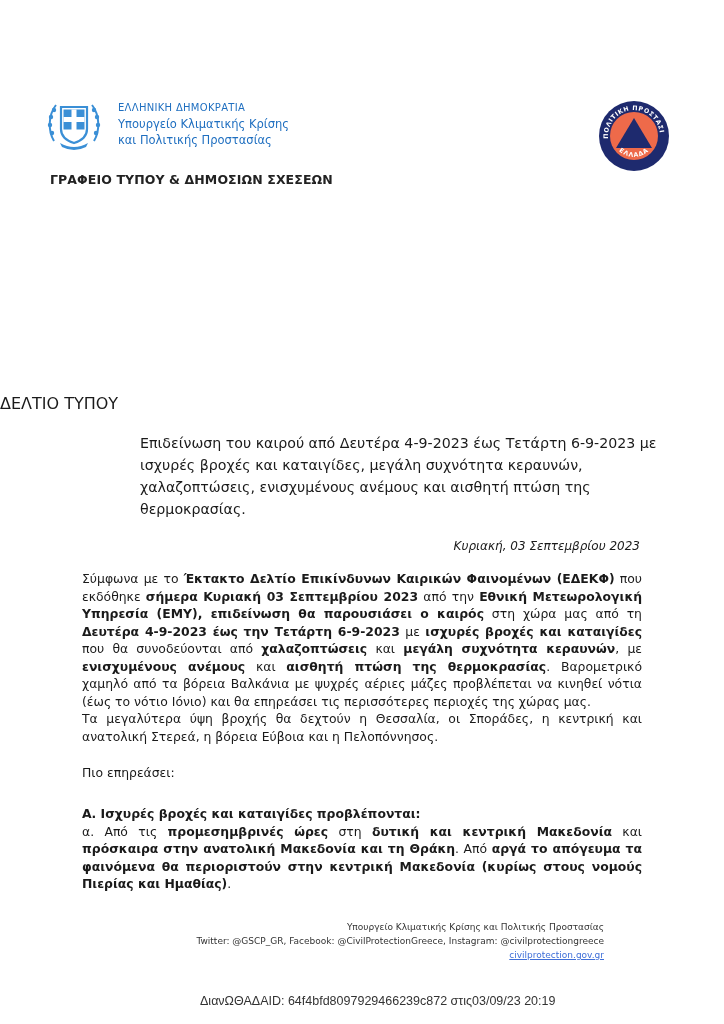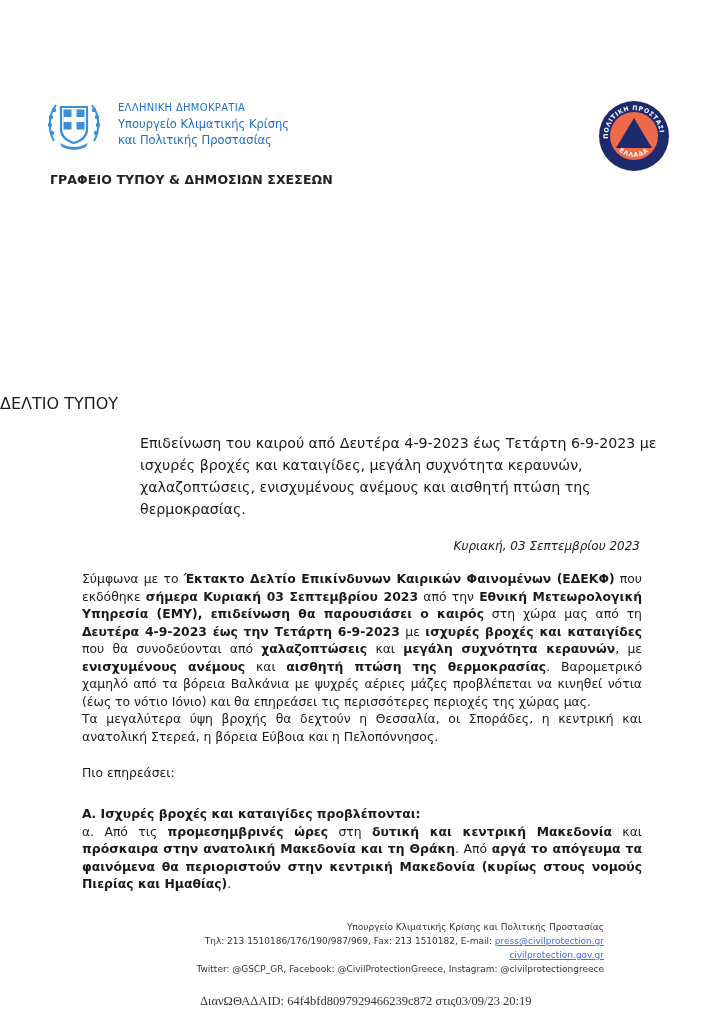--- a/index.html
+++ b/index.html
@@ -26,21 +26,21 @@
   .body { left: 82px; width: 560px; font-size: 12.4px; line-height: 17.5px; text-align: justify; }
   .p1 { top: 570px; }
   .p2 { top: 710px; font-weight: normal; }
   .p3 { top: 764px; }
   .p4 { top: 799px; margin-top: 6px; }
   b { font-weight: bold; }
 
   
   .footer { left: 120px; width: 484px; top: 920px; text-align: right; font-size: 9px; line-height: 14px; color: #333; }
   .footer a { color: #3f6fd8; text-decoration: underline; }
-  .stamp { left: 200px; width: 400px; top: 994px; font-family: Liberation Serif, serif; font-size: 12.5px; color: #333; white-space: nowrap; }
+  .stamp { left: 200px; width: 400px; top: 994px; font-family: Liberation Sans, sans-serif; font-size: 12.5px; color: #333; white-space: nowrap; }
 </style>
 </head>
 <body>
 
 <div class="abs gov-logo">
   <svg width="56" height="58" viewBox="0 0 56 58">
     <g fill="none" stroke="#3a8fd6" stroke-width="2">
       <path d="M8 46 C2 36, 2 20, 10 10"></path>
       <path d="M48 46 C54 36, 54 20, 46 10"></path>
     </g>
@@ -93,19 +93,16 @@
 <div class="abs body p1"><span>Σύμφωνα με το </span><b>Έκτακτο Δελτίο Επικίνδυνων Καιρικών Φαινομένων (ΕΔΕΚΦ)</b><span> που εκδόθηκε </span><b>σήμερα Κυριακή 03 Σεπτεμβρίου 2023</b><span> από την </span><b>Εθνική Μετεωρολογική Υπηρεσία (ΕΜΥ), επιδείνωση θα παρουσιάσει ο καιρός</b><span> στη χώρα μας από τη </span><b>Δευτέρα 4-9-2023 έως την Τετάρτη 6-9-2023</b><span> με </span><b>ισχυρές βροχές και καταιγίδες</b><span> που θα συνοδεύονται από </span><b>χαλαζοπτώσεις</b><span> και </span><b>μεγάλη συχνότητα κεραυνών</b><span>, με </span><b>ενισχυμένους ανέμους</b><span> και </span><b>αισθητή πτώση της θερμοκρασίας</b><span>. Βαρομετρικό χαμηλό από τα βόρεια Βαλκάνια με ψυχρές αέριες μάζες προβλέπεται να κινηθεί νότια (έως το νότιο Ιόνιο) και θα επηρεάσει τις περισσότερες περιοχές της χώρας μας.</span></div>
 <div class="abs body p2">Τα μεγαλύτερα ύψη βροχής θα δεχτούν η Θεσσαλία, οι Σποράδες, η κεντρική και ανατολική Στερεά, η βόρεια Εύβοια και η Πελοπόννησος.</div>
 <div class="abs body p3">Πιο επηρεάσει:</div>
 <div class="abs body p4">
   <div style="font-weight:bold">Α. Ισχυρές βροχές και καταιγίδες προβλέπονται:</div>
   <div><span>α. Από τις </span><b>προμεσημβρινές ώρες</b><span> στη </span><b>δυτική και κεντρική Μακεδονία</b><span> και </span><b>πρόσκαιρα στην ανατολική Μακεδονία και τη Θράκη</b><span>. Από </span><b>αργά το απόγευμα τα φαινόμενα θα περιοριστούν στην κεντρική Μακεδονία (κυρίως στους νομούς Πιερίας και Ημαθίας)</b><span>.</span></div>
 </div>
 
 <div class="abs footer">
   <div>Υπουργείο Κλιματικής Κρίσης και Πολιτικής Προστασίας</div>
-  <div>
-    <span>Τηλ: 213 1510186/176/190/987/969, Fax: 213 1510182, E-mail: </span><a>press@civilprotection.gr</a>
-  </div>
+  <div>Twitter: @GSCP_GR, Facebook: @CivilProtectionGreece, Instagram: @civilprotectiongreece</div>
   <div><a>civilprotection.gov.gr</a></div>
-  <div>Twitter: @GSCP_GR, Facebook: @CivilProtectionGreece, Instagram: @civilprotectiongreece</div>
 </div>
 <div class="abs stamp">ΔιανΩΘΑΔΑID: 64f4bfd8097929466239c872 στις03/09/23 20:19</div>
 
 </body></html>

